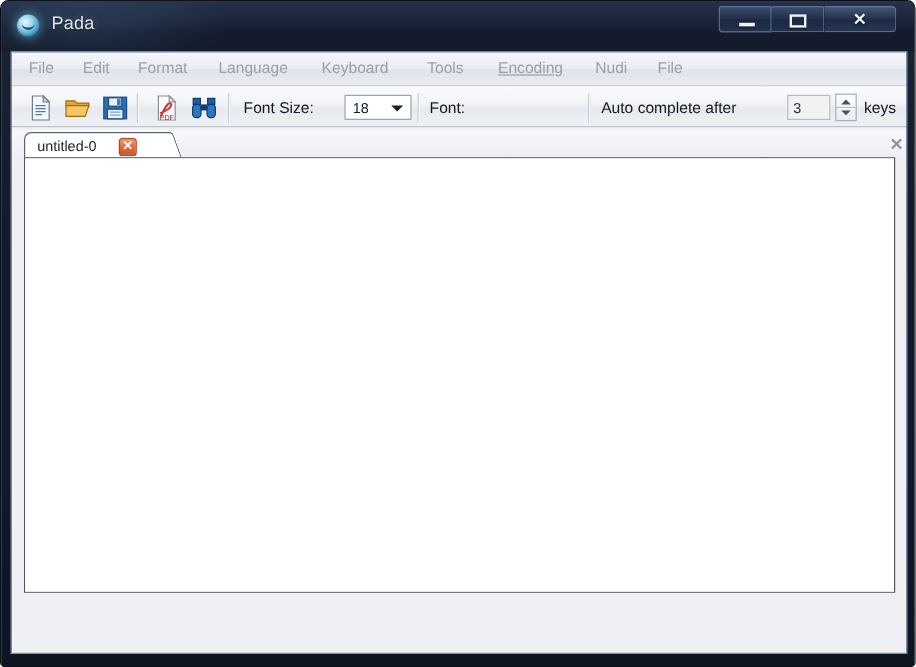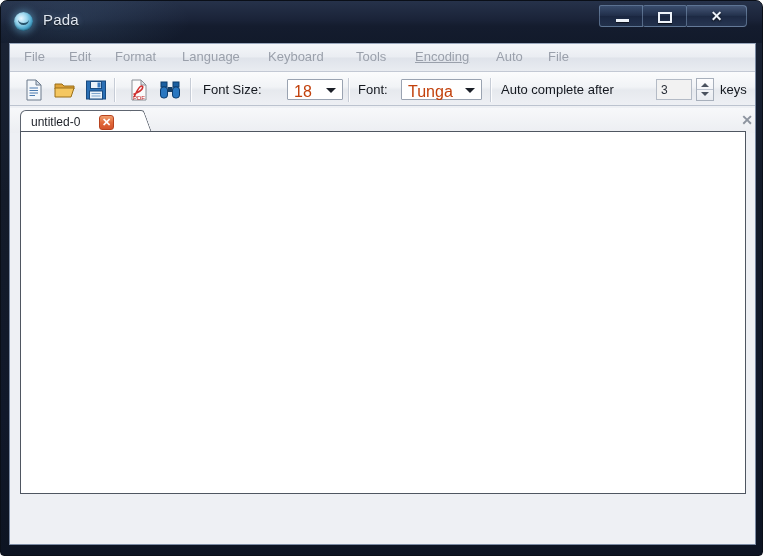--- a/index.html
+++ b/index.html
@@ -195,22 +195,22 @@
     white-space: nowrap;
   }
   .tb-combo {
     position: absolute;
     top: 7px;
     height: 21px;
     background: #ffffff;
     border: 1px solid #9aa3b1;
     box-sizing: border-box;
     border-radius: 1px;
-    font-size: 16px;
-    color: #c2410c;
+    font-size: 12px;
+    color: #0f172a;
   }
   .tb-combo .cval {
     position: absolute;
     left: 6px; top: 3px;
     white-space: nowrap;
   }
   .tb-combo .carrow {
     position: absolute;
     right: 6px; top: 8px;
     width: 0; height: 0;
@@ -428,21 +428,21 @@
   <div id="client">
 
     <div id="menubar">
       <div class="menu-item" style="left:12px;">File</div>
       <div class="menu-item" style="left:57px;">Edit</div>
       <div class="menu-item" style="left:103px;">Format</div>
       <div class="menu-item" style="left:170px;">Language</div>
       <div class="menu-item" style="left:256px;">Keyboard</div>
       <div class="menu-item" style="left:344px;text-align:right;">Tools</div>
       <div class="menu-item" style="left:403px;text-decoration:underline;">Encoding</div>
-      <div class="menu-item" style="left:484px;">Auto</div>
+      <div class="menu-item" style="left:484px;">Nudi</div>
       <div class="menu-item" style="left:536px;">File</div>
     </div>
 
     <div id="toolbar">
 
       <div class="tb-icon" style="left:12px;">
         <svg width="24" height="24" viewBox="0 0 24 24">
           <path d="M5 2 h9 l5 5 v15 h-14 z" fill="#f3f7fb" stroke="#6d7b8c" stroke-width="1"></path>
           <path d="M14 2 l5 5 h-5 z" fill="#cfdbe7" stroke="#6d7b8c" stroke-width="1"></path>
           <g stroke="#4a7bb0" stroke-width="1">
@@ -499,24 +499,20 @@
 
       <div class="tb-label" style="left:193px;">Font Size:</div>
       <div class="tb-combo" style="left:277px; width:56px;">
         <span class="cval">18</span>
         <span class="carrow"></span>
       </div>
 
       <div class="tbsep" style="left:338px;"></div>
 
       <div class="tb-label" style="left:348px;">Font:</div>
-      <div class="tb-combo" style="left:391px; width:81px;">
-        <span class="cval">Tunga</span>
-        <span class="carrow"></span>
-      </div>
 
       <div class="tbsep" style="left:480px;"></div>
 
       <div class="tb-label" style="left:491px;">Auto complete after</div>
       <div id="spin-field">
         <span class="sval">3</span>
       </div>
       <div id="spin-btns">
         <span class="sarrow up"></span>
         <span class="smid"></span>

